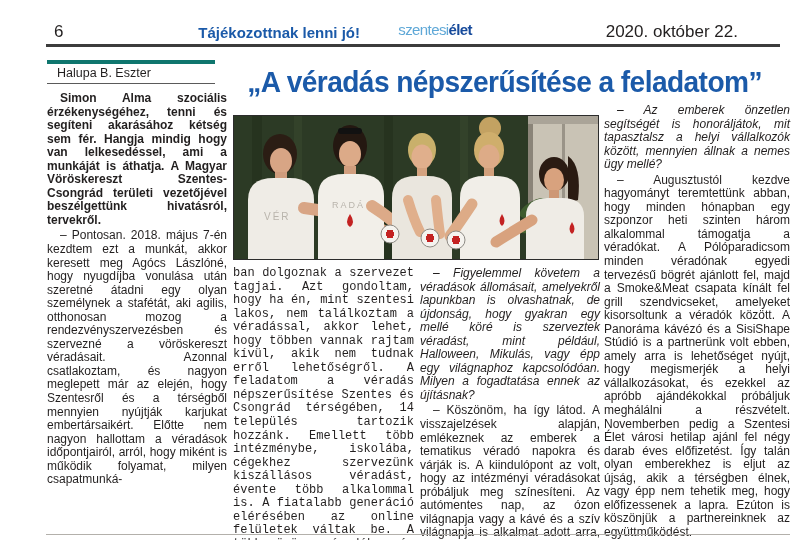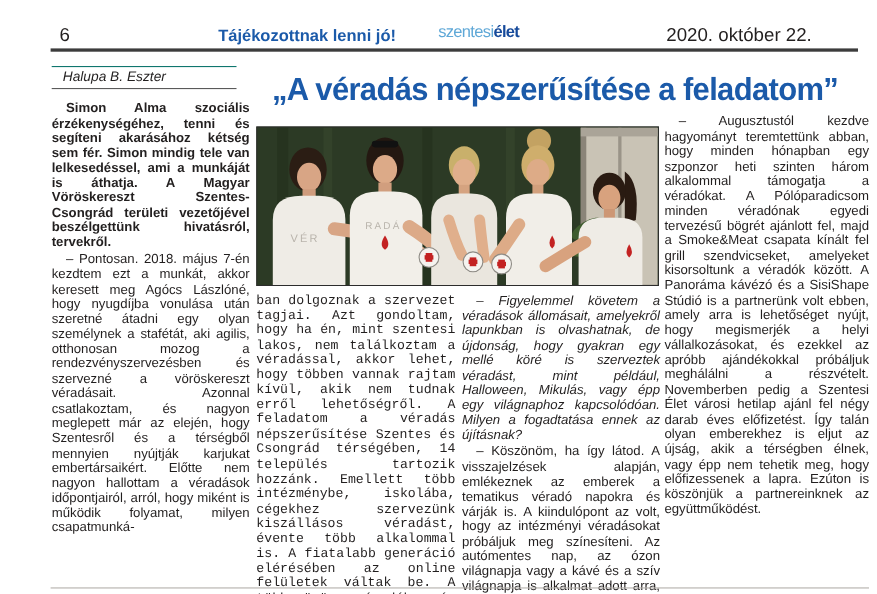--- a/index.html
+++ b/index.html
@@ -21,22 +21,22 @@
   .hdr-logo{left:328px;top:21px;width:144px;text-align:right;
     font-size:15px;letter-spacing:-0.6px;}
   .hdr-logo .lt{color:var(--logo-light);font-weight:400;}
   .hdr-logo .dk{color:var(--logo-dark);font-weight:bold;}
   .hdr-date{right:59px;top:22px;font-size:17px;}
   .hdr-rule{left:46px;top:44px;width:734px;height:2.5px;background:#3c3c3c;}
   
   .title{left:233px;top:66px;width:560px;text-align:center;white-space:nowrap;
     font-size:29px;font-weight:bold;color:var(--blue);letter-spacing:-0.6px;
     transform:scaleX(0.97);transform-origin:left center;}
-  .author{left:47px;top:60px;width:168px;border-top:1px solid #0f766e;
-    border-bottom:1px solid #5a5a5a;font-style:italic;font-size:12.5px;
+  .author{left:47px;top:60px;width:168px;border-top:4px solid #0f766e;
+    border-bottom:1px solid #5a5a5a;font-size:12.5px;
     padding:2px 0 3px 10px;box-sizing:border-box;}
   
   .photo{left:233px;top:115px;width:366px;height:145px;border:1px solid #2c2c2c;
     box-sizing:border-box;background:#2e3d27;}
   .photo svg{display:block;width:100%;height:100%;}
   
   .col{font-size:12px;line-height:13.55px;text-align:justify;color:var(--ink);}
   .col p{margin:0 0 2px 0;}
   .col p.ind{text-indent:13px;}
   .lead{font-weight:bold;}
@@ -126,30 +126,31 @@
       <rect x="193" y="118" width="6" height="8" fill="#c32222"></rect>
       <rect x="192" y="120" width="8" height="4" fill="#c32222"></rect>
       <circle cx="222" cy="124" r="9" fill="#f5f3ef" stroke="#8d8a84" stroke-width="1"></circle>
       <rect x="219" y="120" width="6" height="8" fill="#c32222"></rect>
       <rect x="218" y="122" width="8" height="4" fill="#c32222"></rect>
     </g>
   </svg>
 </div>
 
 <div class="abs col col1">
-  <p class="lead ind">Simon Alma szociális érzékenységéhez, tenni és segíteni akarásához kétség sem fér. Simon mindig tele van lelkesedéssel, ami a munkáját is áthatja. A Magyar Vöröskereszt Szentes-Csongrád területi vezetőjével beszélgettünk hivatásról, tervekről.</p>
+  <p class="lead ind">Simon Alma szociális érzékenységéhez, tenni és segíteni akarásához kétség sem fér. Hangja mindig hogy van lelkesedéssel, ami a munkáját is áthatja. A Magyar Vöröskereszt Szentes-Csongrád területi vezetőjével beszélgettünk hivatásról, tervekről.</p>
   <p class="ind">– Pontosan. 2018. május 7-én kezdtem ezt a munkát, akkor keresett meg Agócs Lászlóné, hogy nyugdíjba vonulása után szeretné átadni egy olyan személynek a stafétát, aki agilis, otthonosan mozog a rendezvényszervezésben és szervezné a vöröskereszt véradásait. Azonnal csatlakoztam, és nagyon meglepett már az elején, hogy Szentesről és a térségből mennyien nyújtják karjukat embertársaikért. Előtte nem nagyon hallottam a véradások időpontjairól, arról, hogy miként is működik folyamat, milyen csapatmunká-</p>
 </div>
 
 <div class="abs col col2">
   <p>ban dolgoznak a szervezet tagjai. Azt gondoltam, hogy ha én, mint szentesi lakos, nem találkoztam a véradással, akkor lehet, hogy többen vannak rajtam kívül, akik nem tudnak erről lehetőségről. A feladatom a véradás népszerűsítése Szentes és Csongrád térségében, 14 település tartozik hozzánk. Emellett több intézménybe, iskolába, cégekhez szervezünk kiszállásos véradást, évente több alkalommal is. A fiatalabb generáció elérésében az online felületek váltak be. A többszörös véradók már jól tudják, hogy a szentesi vérellátóban kedden, szerdán és csütörtökön van véradás.</p>
 </div>
 
 <div class="abs col col3">
   <p class="q ind">– Figyelemmel követem a véradások állomásait, amelyekről lapunkban is olvashatnak, de újdonság, hogy gyakran egy mellé köré is szerveztek véradást, mint például, Halloween, Mikulás, vagy épp egy világnaphoz kapcsolódóan. Milyen a fogadtatása ennek az újításnak?</p>
   <p class="ind">– Köszönöm, ha így látod. A visszajelzések alapján, emlékeznek az emberek a tematikus véradó napokra és várják is. A kiindulópont az volt, hogy az intézményi véradásokat próbáljuk meg színesíteni. Az autómentes nap, az ózon világnapja vagy a kávé és a szív világnapja is alkalmat adott arra, hogy összekössük a véradással.</p>
 </div>
 
 <div class="abs col col4">
+  <p class="q ind">– Az emberek önzetlen segítségét is honoráljátok, mit tapasztalsz a helyi vállalkozók között, mennyien állnak a nemes ügy mellé?</p>
   <p class="ind">– Augusztustól kezdve hagyományt teremtettünk abban, hogy minden hónapban egy szponzor heti szinten három alkalommal támogatja a véradókat. A Pólóparadicsom minden véradónak egyedi tervezésű bögrét ajánlott fel, majd a Smoke&amp;Meat csapata kínált fel grill szendvicseket, amelyeket kisorsoltunk a véradók között. A Panoráma kávézó és a SisiShape Stúdió is a partnerünk volt ebben, amely arra is lehetőséget nyújt, hogy megismerjék a helyi vállalkozásokat, és ezekkel az apróbb ajándékokkal próbáljuk meghálálni a részvételt. Novemberben pedig a Szentesi Élet városi hetilap ajánl fel négy darab éves előfizetést. Így talán olyan emberekhez is eljut az újság, akik a térségben élnek, vagy épp nem tehetik meg, hogy előfizessenek a lapra. Ezúton is köszönjük a partnereinknek az együttműködést.</p>
 </div>
 
 <div class="abs bottom-rule"></div>
 
 </body></html>

